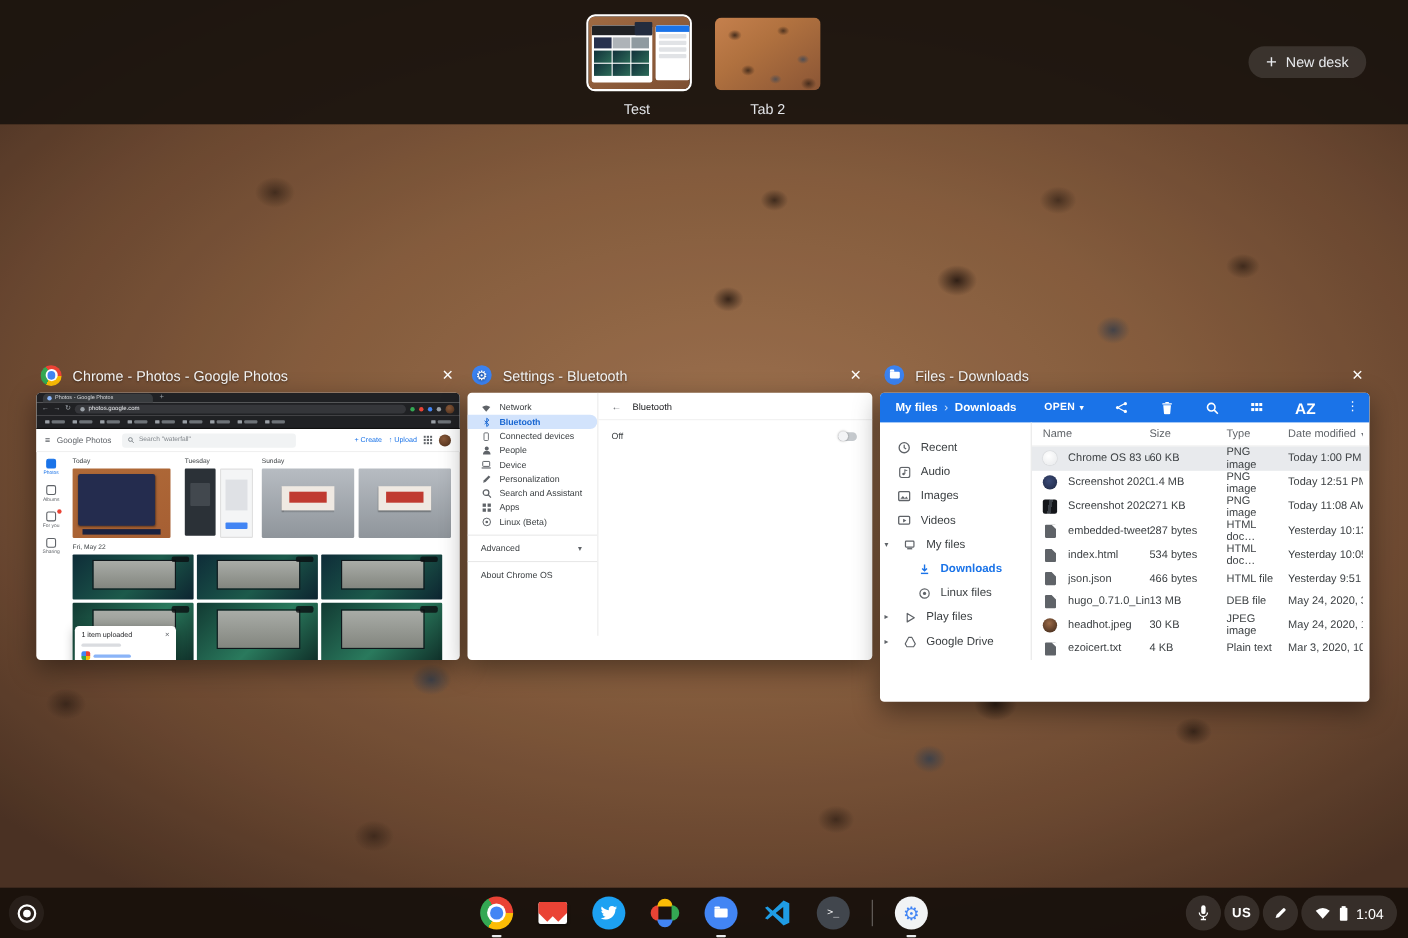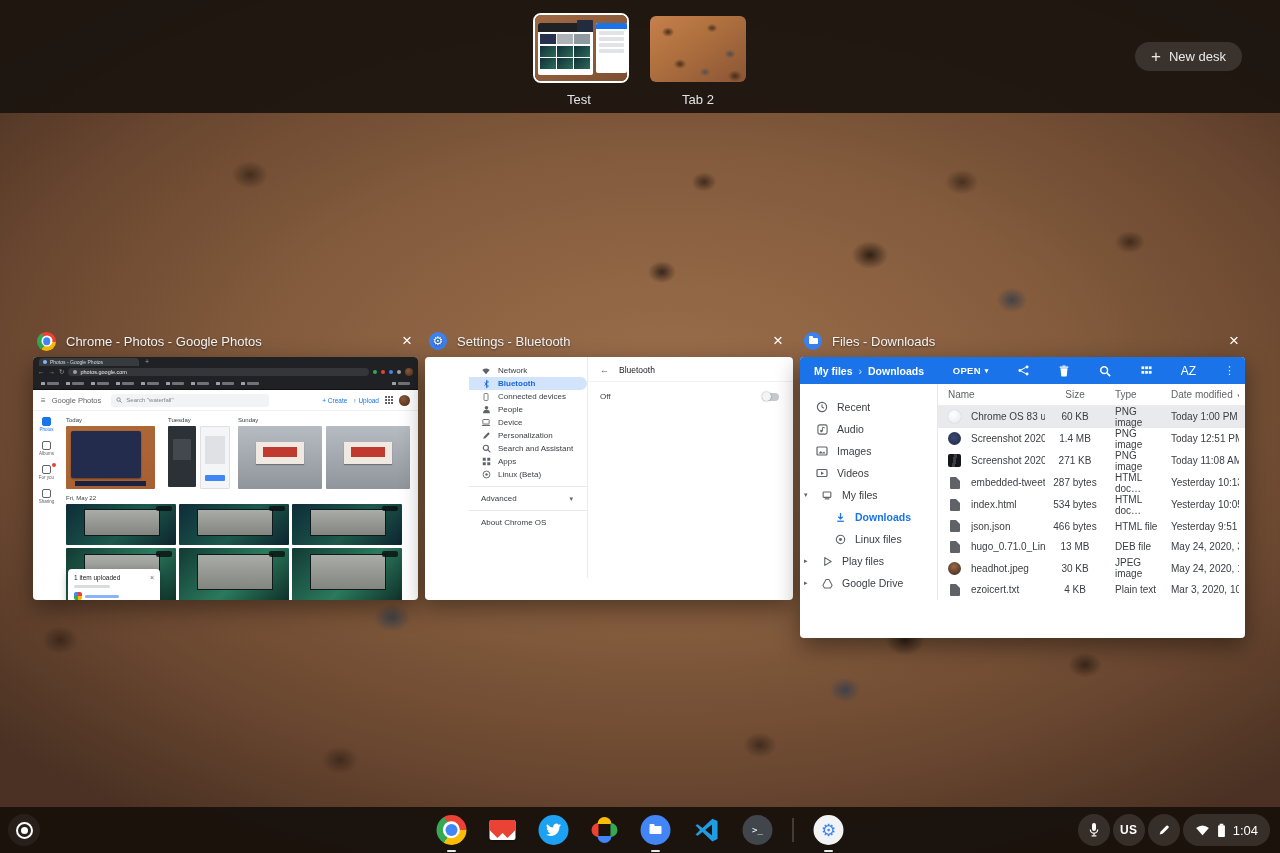--- a/index.html
+++ b/index.html
@@ -127,21 +127,21 @@
   .sk.blue{background:#8ab4f8;}
   .prow{display:flex;align-items:center;gap:3px;margin-top:4px;}
   .prow .pthumb{width:8px;height:8px;border-radius:2px;background:conic-gradient(#ea4335 0 25%,#fbbc05 0 50%,#34a853 0 75%,#4285f4 0);}
   
   .set-top{height:21px;display:flex;align-items:center;border-bottom:1px solid #ececec;padding:0 0 0 14px;}
   .set-title{font-size:11px;color:#202124;}
   .set-search{position:absolute;left:103px;top:4px;width:224px;height:14px;background:#f8f9fa;border:1px solid #dfe1e5;
     border-radius:4px;display:flex;align-items:center;gap:5px;padding:0 6px;box-sizing:border-box;}
   .set-search span{font-size:7px;color:#80868b;}
   .set-body{display:flex;height:221px;}
-  .set-side{width:118px;padding-top:7px;margin-left:44px;}
+  .set-side{width:118px;padding-top:7px;}
   .s-item{height:13px;display:flex;align-items:center;gap:7px;padding-left:12px;font-size:8px;color:#3c4043;}
   .s-item .sic{width:10px;height:10px;color:#5f6368;display:flex;align-items:center;justify-content:center;flex:0 0 10px;}
   .s-item.sel{background:#d2e3fc;border-radius:0 10px 10px 0;width:106px;color:#1967d2;font-weight:bold;}
   .s-item.sel .sic{color:#1967d2;}
   .s-div{height:1px;background:#e8e8e8;margin:5px 0;}
   .s-plain{height:13px;display:flex;align-items:center;padding-left:12px;font-size:8px;color:#3c4043;}
   .s-plain .car{margin-left:auto;margin-right:14px;color:#5f6368;font-size:7px;}
   .set-main{flex:1;border-left:1px solid #ececec;position:relative;}
   .set-main .bt-head{display:flex;align-items:center;gap:10px;padding:8px 0 6px 12px;font-size:8.5px;color:#202124;border-bottom:1px solid #f1f1f1;}
   .set-main .back{color:#5f6368;font-size:9px;}
@@ -149,34 +149,34 @@
   .toggle{margin-left:auto;width:17px;height:8px;border-radius:5px;background:#c6cace;position:relative;}
   .toggle::before{content:"";position:absolute;left:0;top:-1px;width:9px;height:9px;border-radius:50%;background:#f3f4f6;box-shadow:0 0 2px rgba(0,0,0,.4);}
   
   .f-toolbar{height:27px;background:#1a73e8;display:flex;align-items:center;color:#fff;padding:0 10px 0 14px;}
   .crumb{display:flex;align-items:center;gap:6px;font-size:10.5px;font-weight:bold;}
   .crumb .sep{font-weight:normal;opacity:.8;}
   .f-actions{margin-left:auto;display:flex;align-items:center;gap:28px;}
   .open-btn{display:flex;align-items:center;gap:4px;font-size:9.5px;font-weight:bold;letter-spacing:.3px;}
   .open-btn .car{font-size:7px;}
   .tico{width:13px;height:13px;display:flex;align-items:center;justify-content:center;color:#fff;}
-  .az{font-size:12px;font-weight:normal;}
+  .az{font-size:14px;font-weight:bold;}
   .dots{font-size:11px;line-height:1;}
   .f-body{display:flex;height:216px;}
   .f-side{width:138px;border-right:1px solid #e8e8e8;padding-top:12px;box-sizing:border-box;}
   .fs-item{height:22px;display:flex;align-items:center;gap:9px;padding-left:16px;font-size:10.5px;color:#3c4043;}
   .fs-item .fic{width:12px;height:12px;color:#5f6368;flex:0 0 12px;display:flex;align-items:center;justify-content:center;font-size:9px;}
   .fs-item .chev{width:8px;margin-left:-12px;color:#5f6368;font-size:7px;}
   .fs-item.indent{padding-left:34px;}
   .fs-item.sel{color:#1a73e8;font-weight:bold;}
   .fs-item.sel .fic{color:#1a73e8;}
   .f-list{flex:1;display:flex;flex-direction:column;overflow:hidden;}
   .f-hrow{height:22px;display:flex;align-items:center;font-size:10px;color:#5f6368;border-bottom:1px solid #ececec;padding:0 6px 0 10px;}
   .f-hrow .hname{flex:1;}
-  .col-size{width:60px;text-align:center;}
+  .col-size{width:60px;text-align:left;}
   .col-type{width:50px;margin-left:10px;}
   .col-date{width:68px;margin-left:6px;white-space:nowrap;overflow:hidden;}
   .f-hrow .car{font-size:7px;margin-left:2px;}
   .f-row{height:22px;display:flex;align-items:center;font-size:10px;color:#3c4043;padding:0 6px 0 10px;}
   .f-row.sel{background:#e8eaed;}
   .f-row .fthumb{width:13px;height:13px;border-radius:50%;flex:0 0 13px;}
   .fthumb.t-light{background:radial-gradient(circle at 40% 35%,#ffffff,#e6e8ea);box-shadow:0 0 1px rgba(0,0,0,.3);}
   .fthumb.t-navy{background:radial-gradient(circle at 45% 40%,#3a4a77,#1e2742);}
   .fthumb.t-dark{border-radius:2px;background:linear-gradient(100deg,#14161a 40%,#3a3f46 40% 60%,#14161a 60%);}
   .fthumb.t-avatar{background:radial-gradient(circle at 45% 35%,#9a6a48,#3a2416);}

